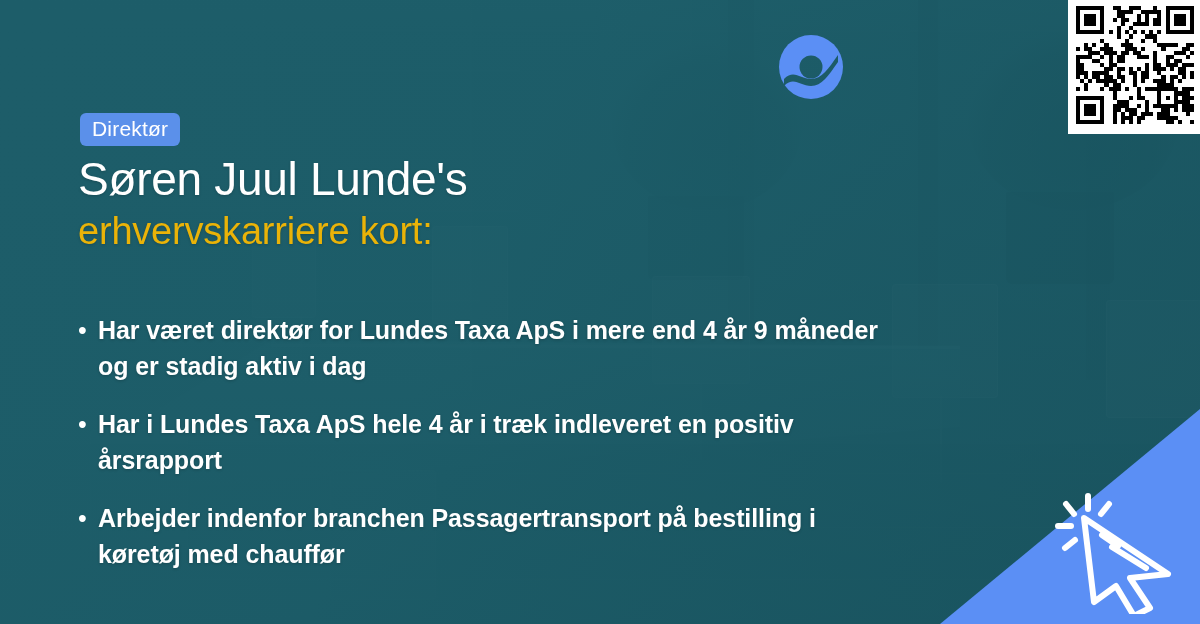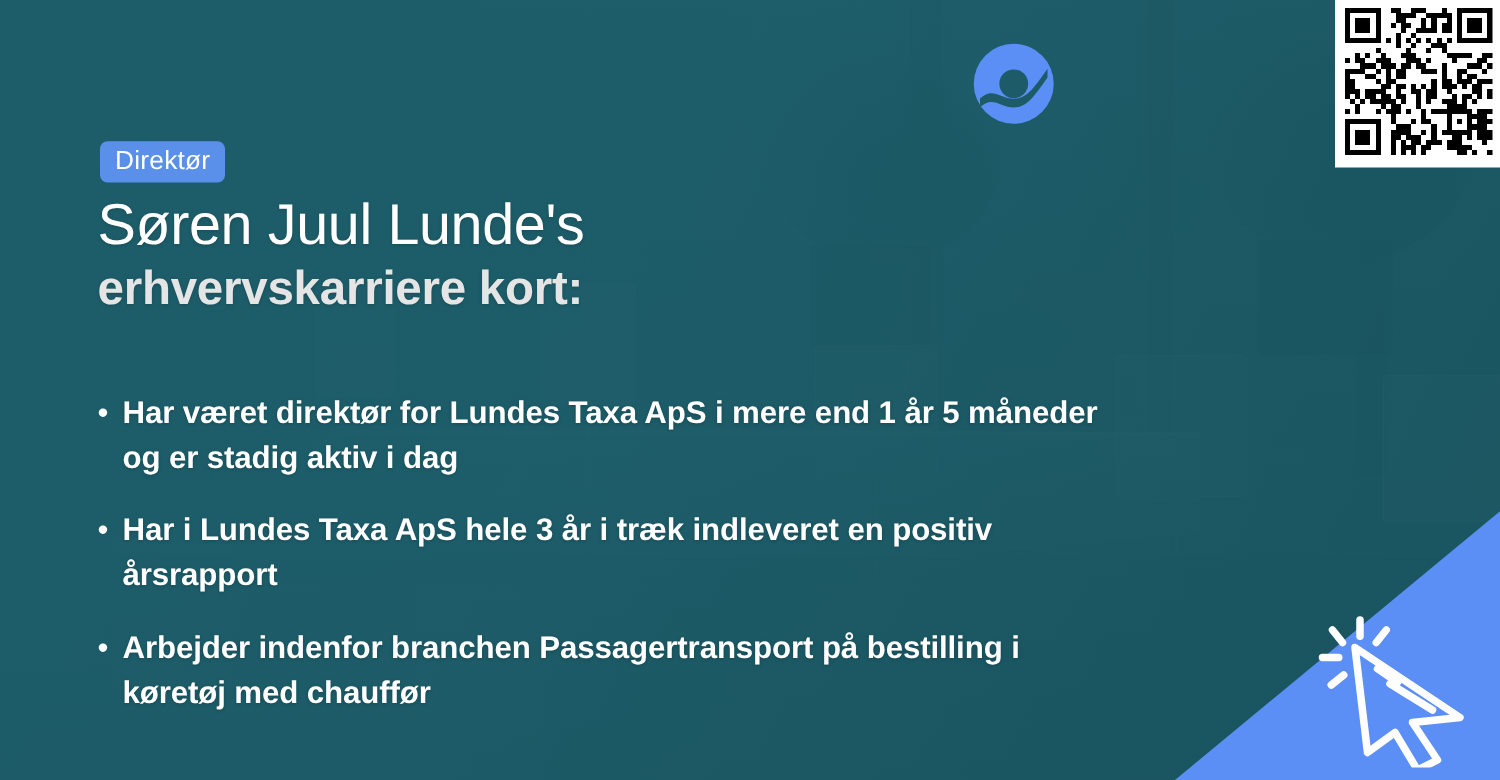--- a/index.html
+++ b/index.html
@@ -53,22 +53,22 @@
   
   .content{position:absolute;left:0;top:0;width:100%;height:100%;}
 
   .badge{position:absolute;left:80px;top:113px;
     background:#5b90ea;color:#fff;border-radius:6px;
     padding:5px 12px 7px;font-size:21px;line-height:1;letter-spacing:.2px;}
 
   .title{position:absolute;left:78px;top:156px;color:#fff;
     font-size:46px;font-weight:400;line-height:1.0;letter-spacing:-.3px;
     text-shadow:0 1px 3px rgba(0,0,0,.18);}
-  .subtitle{position:absolute;left:78px;top:212px;color:#e5e5e5;
-    font-size:38px;font-weight:700;line-height:1.0;letter-spacing:-.2px;
+  .subtitle{position:absolute;left:78px;top:212px;color:#eab308;
+    font-size:38px;font-weight:400;line-height:1.0;letter-spacing:-.2px;
     text-shadow:0 1px 3px rgba(0,0,0,.18);}
 
   .bullets{position:absolute;left:78px;top:312px;width:800px;}
   .bullet{display:flex;align-items:flex-start;margin-bottom:22px;}
   .dot{color:#fff;font-size:25px;line-height:36px;width:20px;flex:0 0 20px;
     text-align:left;}
   .btext{color:#fff;font-size:25px;font-weight:600;line-height:36px;
     letter-spacing:-.1px;text-shadow:0 1px 3px rgba(0,0,0,.2);}
 
   
@@ -146,25 +146,25 @@
   <div class="content">
 
     <div class="badge">Direktør</div>
 
     <div class="title">Søren Juul Lunde's</div>
     <div class="subtitle">erhvervskarriere kort:</div>
 
     <div class="bullets">
       <div class="bullet">
         <span class="dot">•</span>
-        <span class="btext">Har været direktør for Lundes Taxa ApS i mere end 1 år 5 måneder og er stadig aktiv i dag</span>
+        <span class="btext">Har været direktør for Lundes Taxa ApS i mere end 4 år 9 måneder og er stadig aktiv i dag</span>
       </div>
       <div class="bullet">
         <span class="dot">•</span>
-        <span class="btext">Har i Lundes Taxa ApS hele 3 år i træk indleveret en positiv årsrapport</span>
+        <span class="btext">Har i Lundes Taxa ApS hele 4 år i træk indleveret en positiv årsrapport</span>
       </div>
       <div class="bullet">
         <span class="dot">•</span>
         <span class="btext">Arbejder indenfor branchen Passagertransport på bestilling i køretøj med chauffør</span>
       </div>
     </div>
 
     <div class="logo">
       <span class="logo-mark">
         <svg viewBox="0 0 66 66" width="66" height="66" aria-hidden="true">

